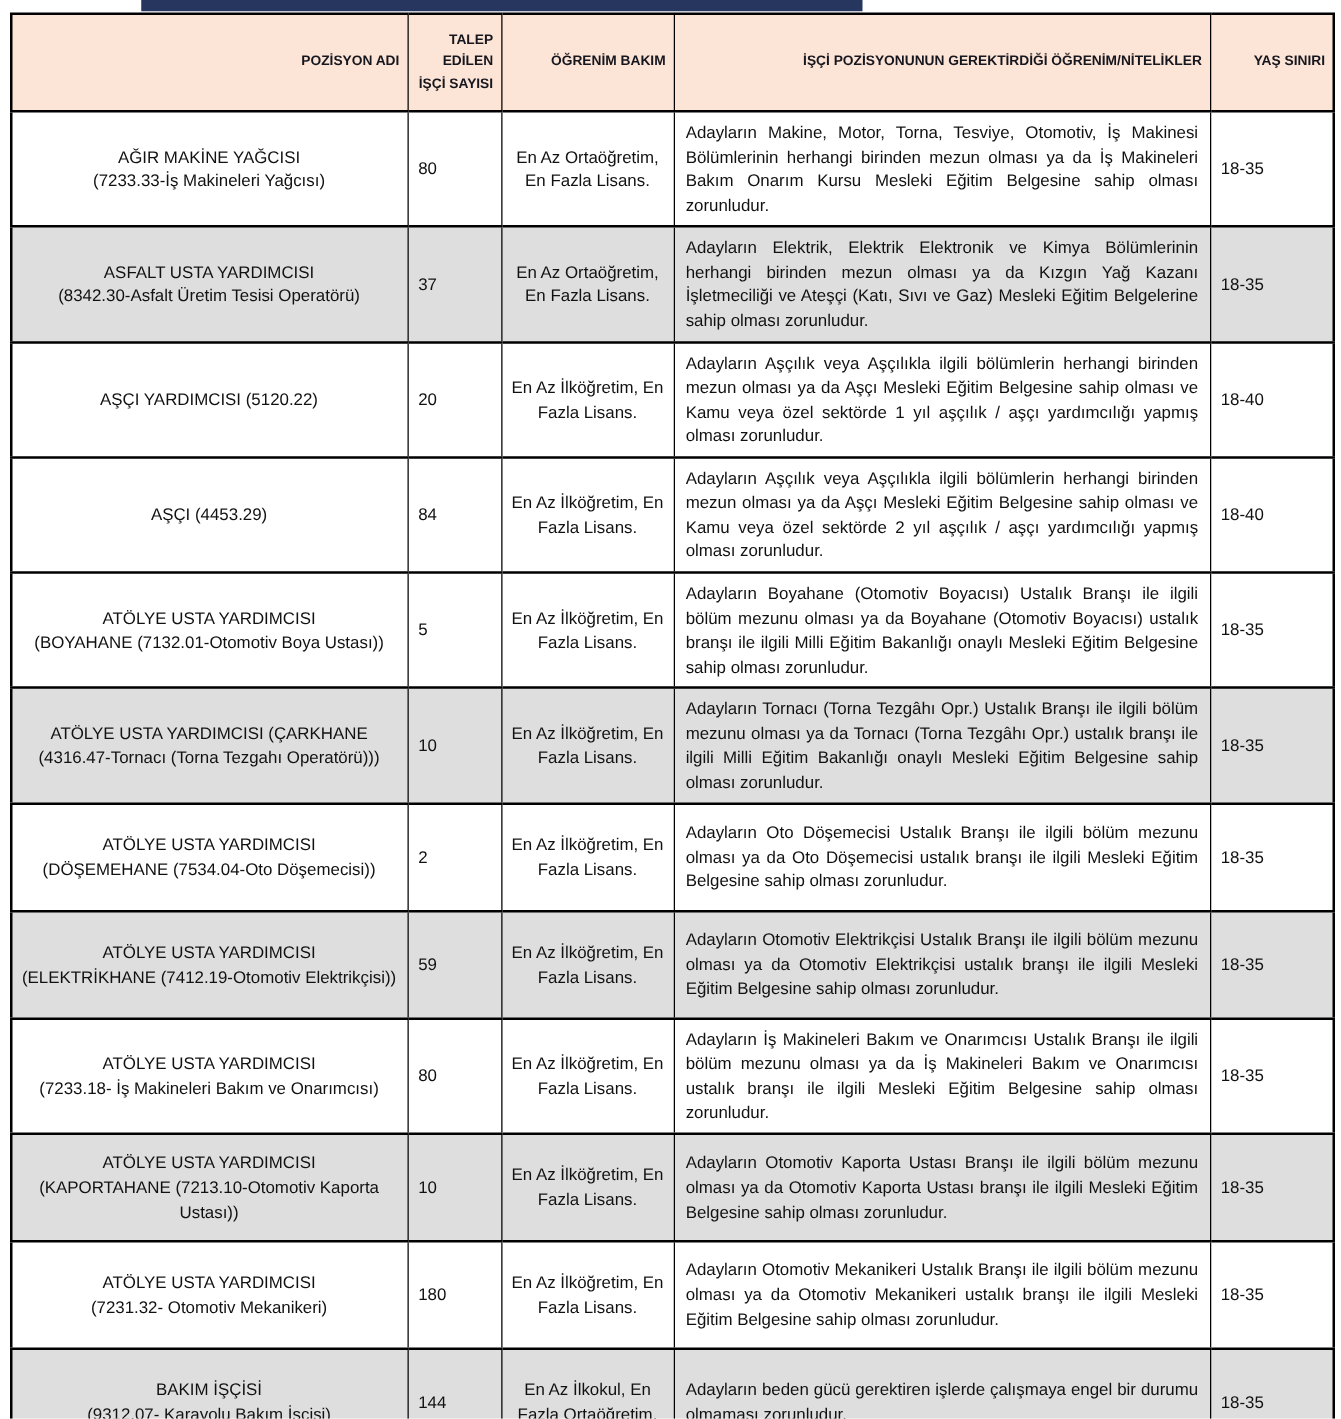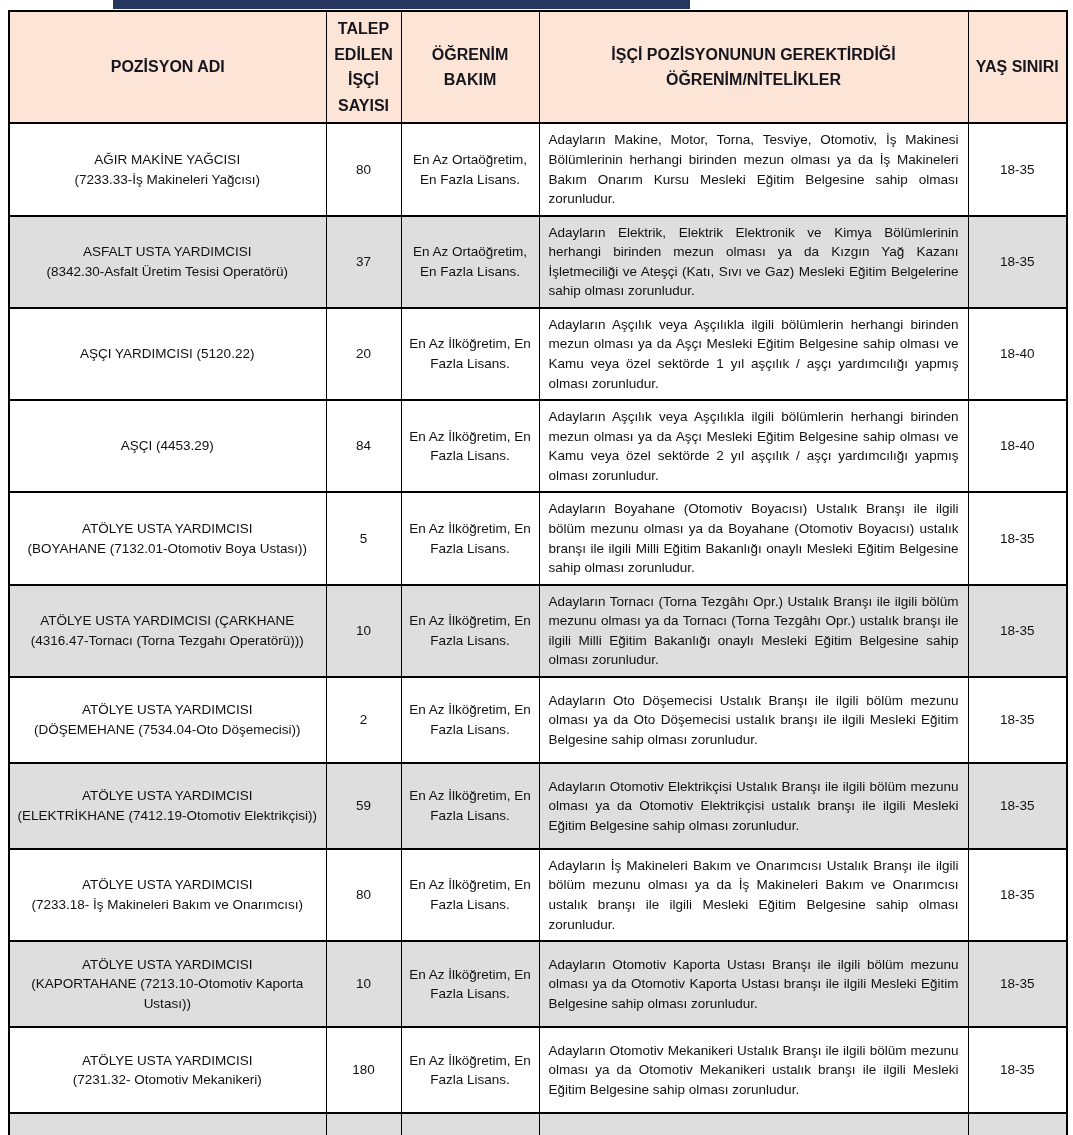--- a/index.html
+++ b/index.html
@@ -39,35 +39,35 @@
     border-top-width: 2px;
     border-bottom-width: 2px;
     padding: 6px 8px;
     vertical-align: middle;
     line-height: 1.45;
   }
   thead th {
     background: var(--header-bg, #fce4d6);
     color: #16161e;
     font-weight: bold;
-    font-size: 16px;
-    text-align: center;
+    font-size: 11px;
+    text-align: right;
     height: 68px;
     line-height: 1.6;
     padding: 4px 6px;
   }
   tbody tr { background: #ffffff; }
   tbody tr.shaded { background: var(--shade-bg, #dedede); }
   td.pos {
     text-align: center;
     white-space: pre-line;
     padding-left: 7px;
   }
   td.num, td.age {
-    text-align: center;
+    text-align: left;
   }
   td.edu {
     text-align: center;
     padding: 6px 6px;
   }
   td.req {
     text-align: justify;
     padding: 6px 9px;
   }
   tbody td { height: 72px; }

